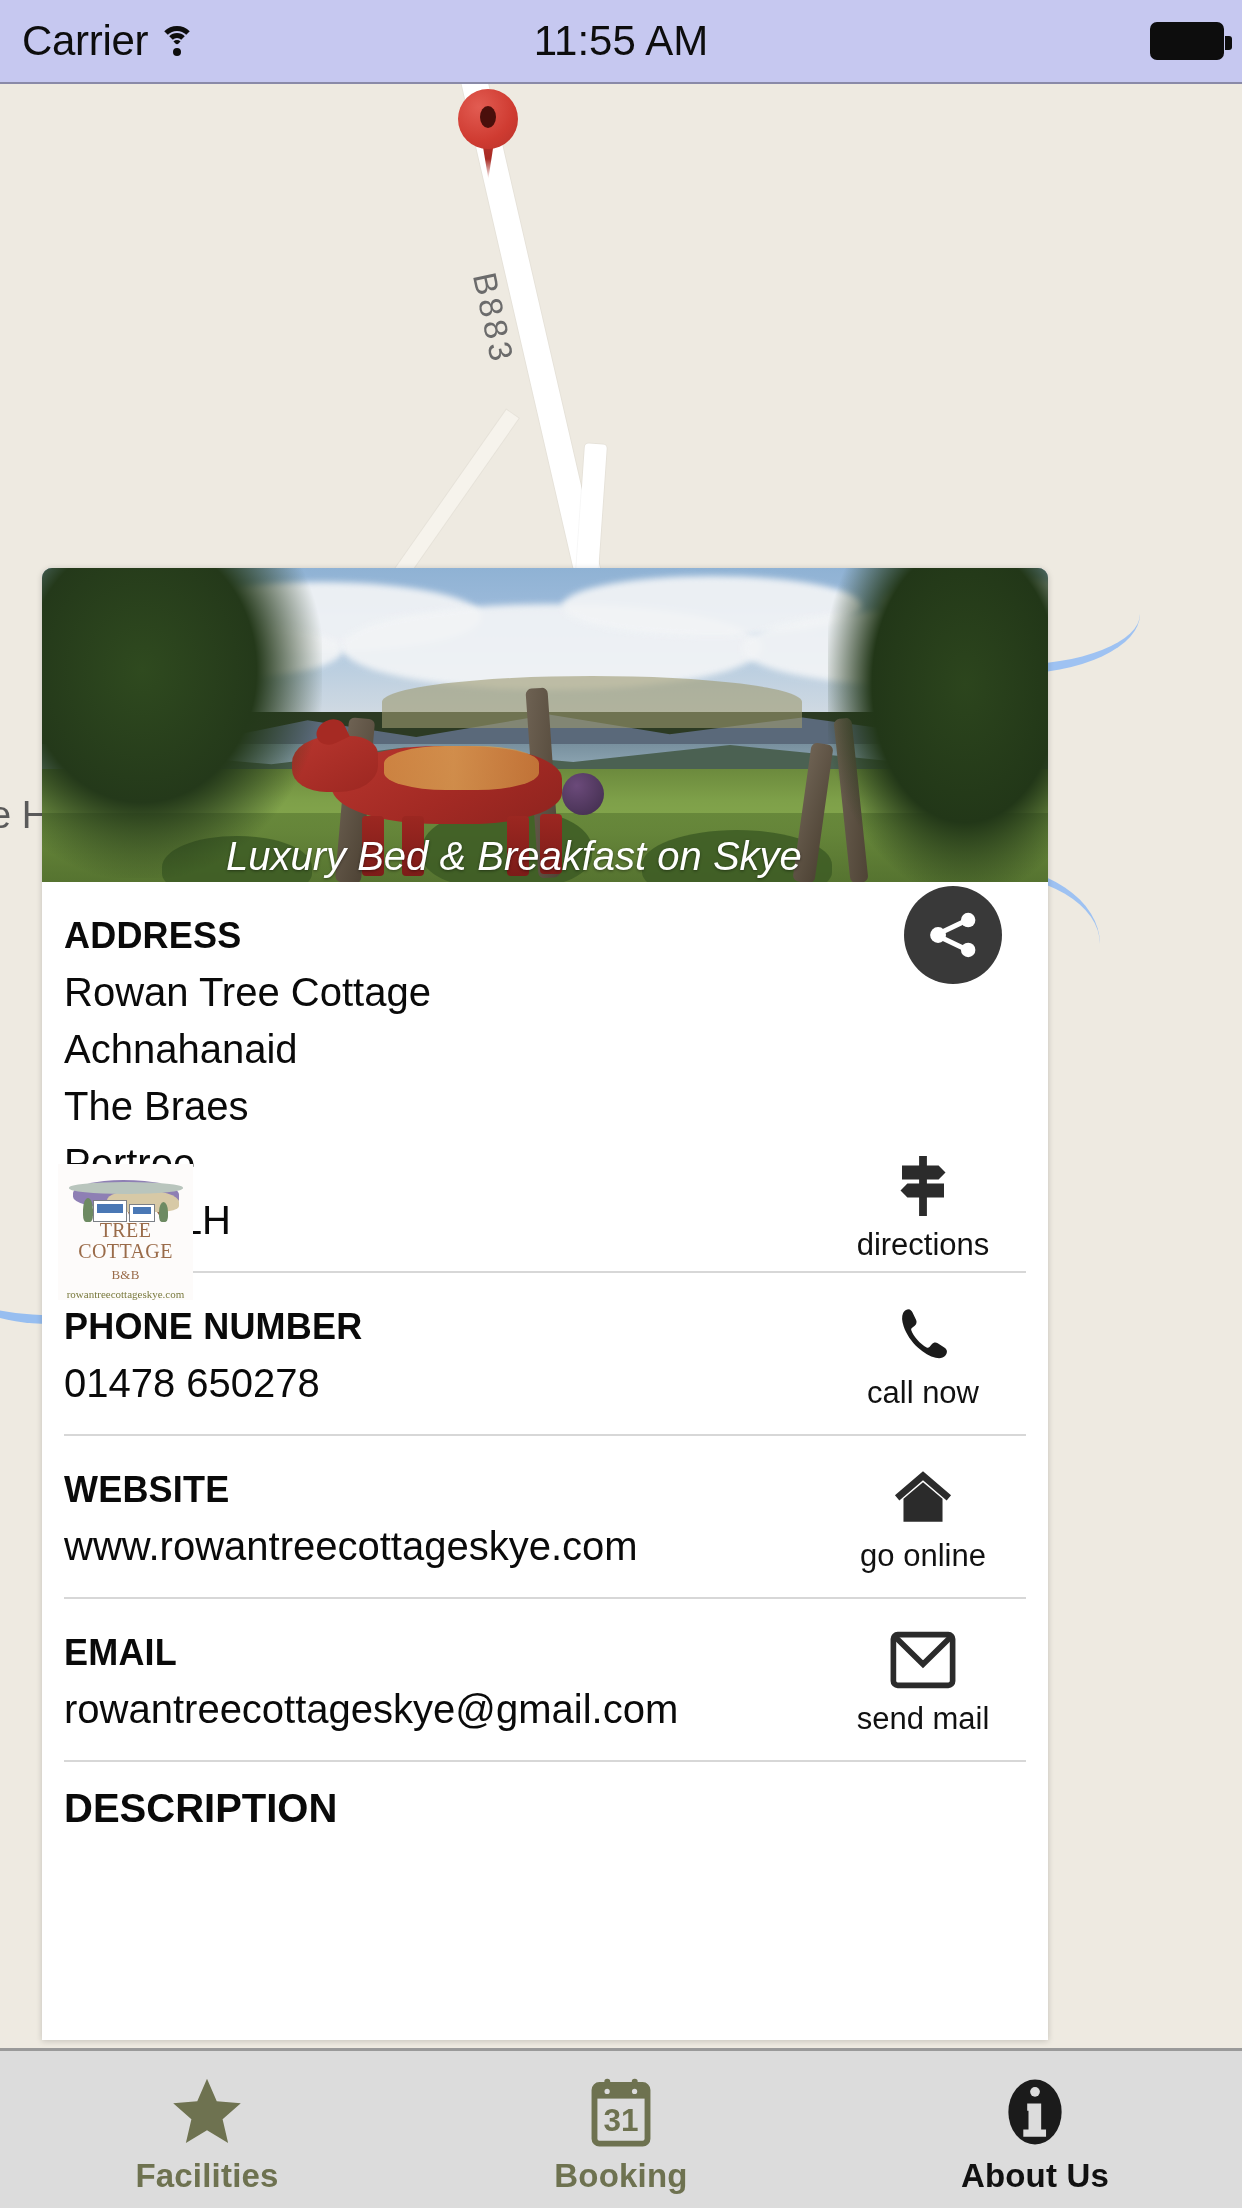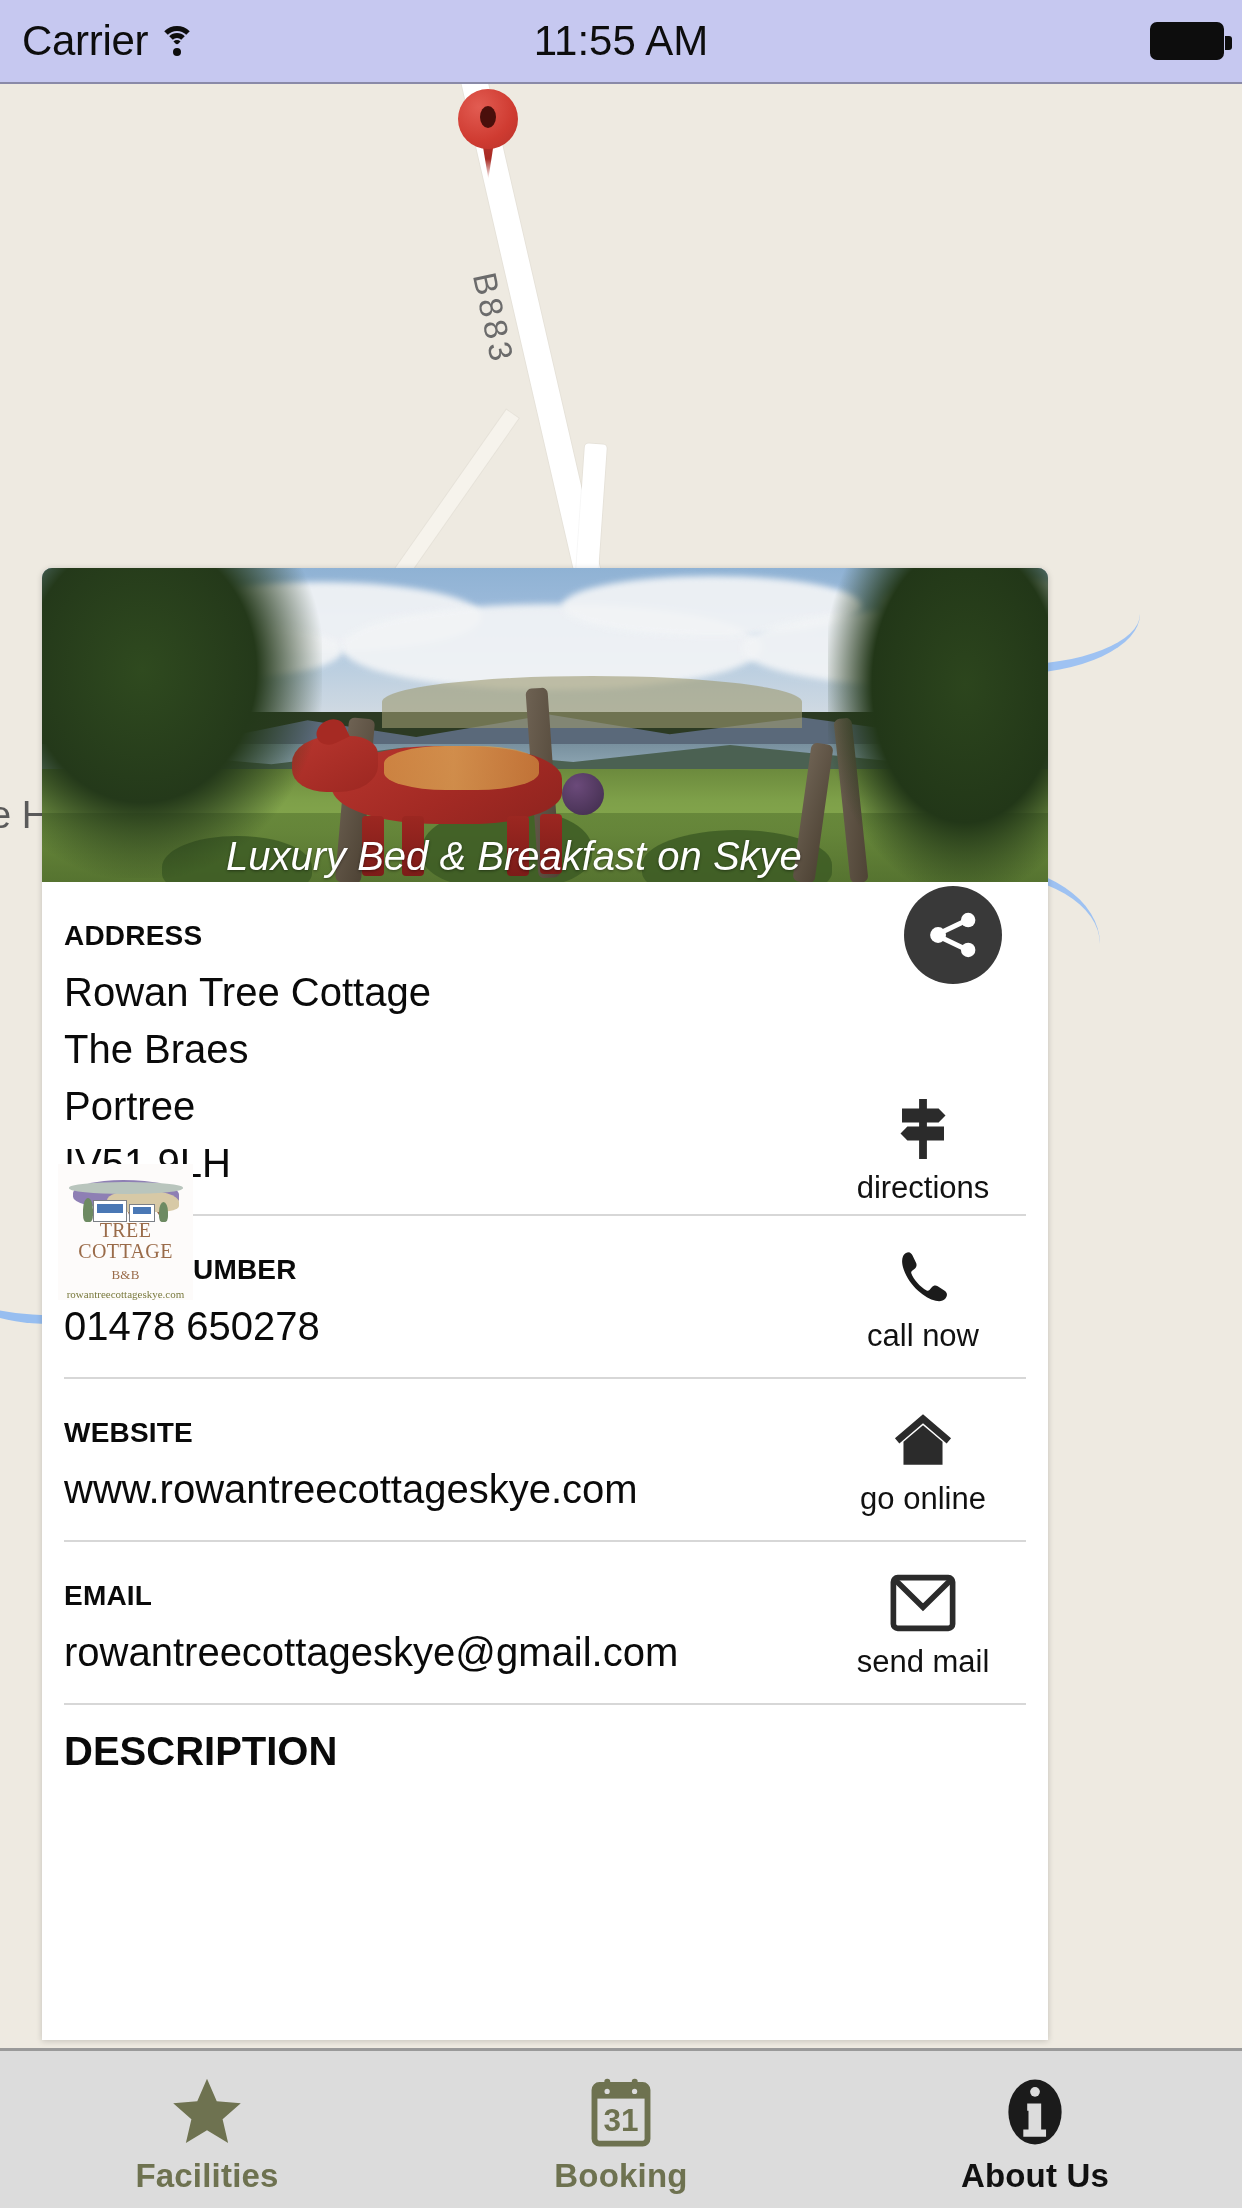--- a/index.html
+++ b/index.html
@@ -214,21 +214,21 @@
   .share-btn{
     position:absolute; right:46px; top:318px; width:98px; height:98px; border-radius:50%;
     background:#393939; z-index:30; display:flex; align-items:center; justify-content:center;
   }
   .share-ico{ width:56px; height:56px;}
 
   
   .info{ padding:0 22px; }
   .row{ position:relative; padding:26px 0 22px; border-bottom:2px solid #d7d7d7; min-height:150px; }
   .row:last-child{ border-bottom:none; }
-  .row-head{ font-size:28px; font-weight:bold; color:#0a0a0a; letter-spacing:.2px; line-height:56px;}
+  .row-head{ font-size:36px; font-weight:bold; color:#0a0a0a; letter-spacing:.2px; line-height:56px;}
   .row-line{ font-size:40px; color:#0a0a0a; line-height:57px; }
   .action{
     position:absolute; right:8px; top:50%; transform:translateY(-50%);
     width:190px; text-align:center;
   }
   .action .glyph{ height:74px; display:flex; align-items:center; justify-content:center; }
   .action .lbl{ font-size:31px; color:#111; margin-top:4px; }
   .row.address .action{ top:auto; bottom:8px; transform:none; }
   .desc-head{ font-size:40px; font-weight:bold; color:#0a0a0a; padding:24px 0 0 22px;}
 
@@ -333,20 +333,21 @@
         <circle cx="5.6" cy="12" r="3.4" fill="#fff"></circle>
         <path d="M7.6 10.6 L16.8 6.2 M7.6 13.4 L16.8 17.8" stroke="#fff" stroke-width="2.1" fill="none"></path>
       </svg>
     </div>
 
     <div class="info">
 
       <div class="row address">
         <div class="row-head">ADDRESS</div>
         <div class="row-line">Rowan Tree Cottage</div>
+        <div class="row-line">Achnahanaid</div>
         <div class="row-line">The Braes</div>
         <div class="row-line">Portree</div>
         <div class="row-line">IV51 9LH</div>
         <div class="action">
           <div class="glyph">
             <svg width="72" height="72" viewBox="0 0 24 24">
               <rect x="10.7" y="2" width="2.6" height="20" fill="#2b2b2b"></rect>
               <path d="M5 5.2 h12.2 l2.3 2.3 l-2.3 2.3 H5 z" fill="#2b2b2b"></path>
               <path d="M19 11.2 H6.8 L4.5 13.5 l2.3 2.3 H19 z" fill="#2b2b2b"></path>
             </svg>

